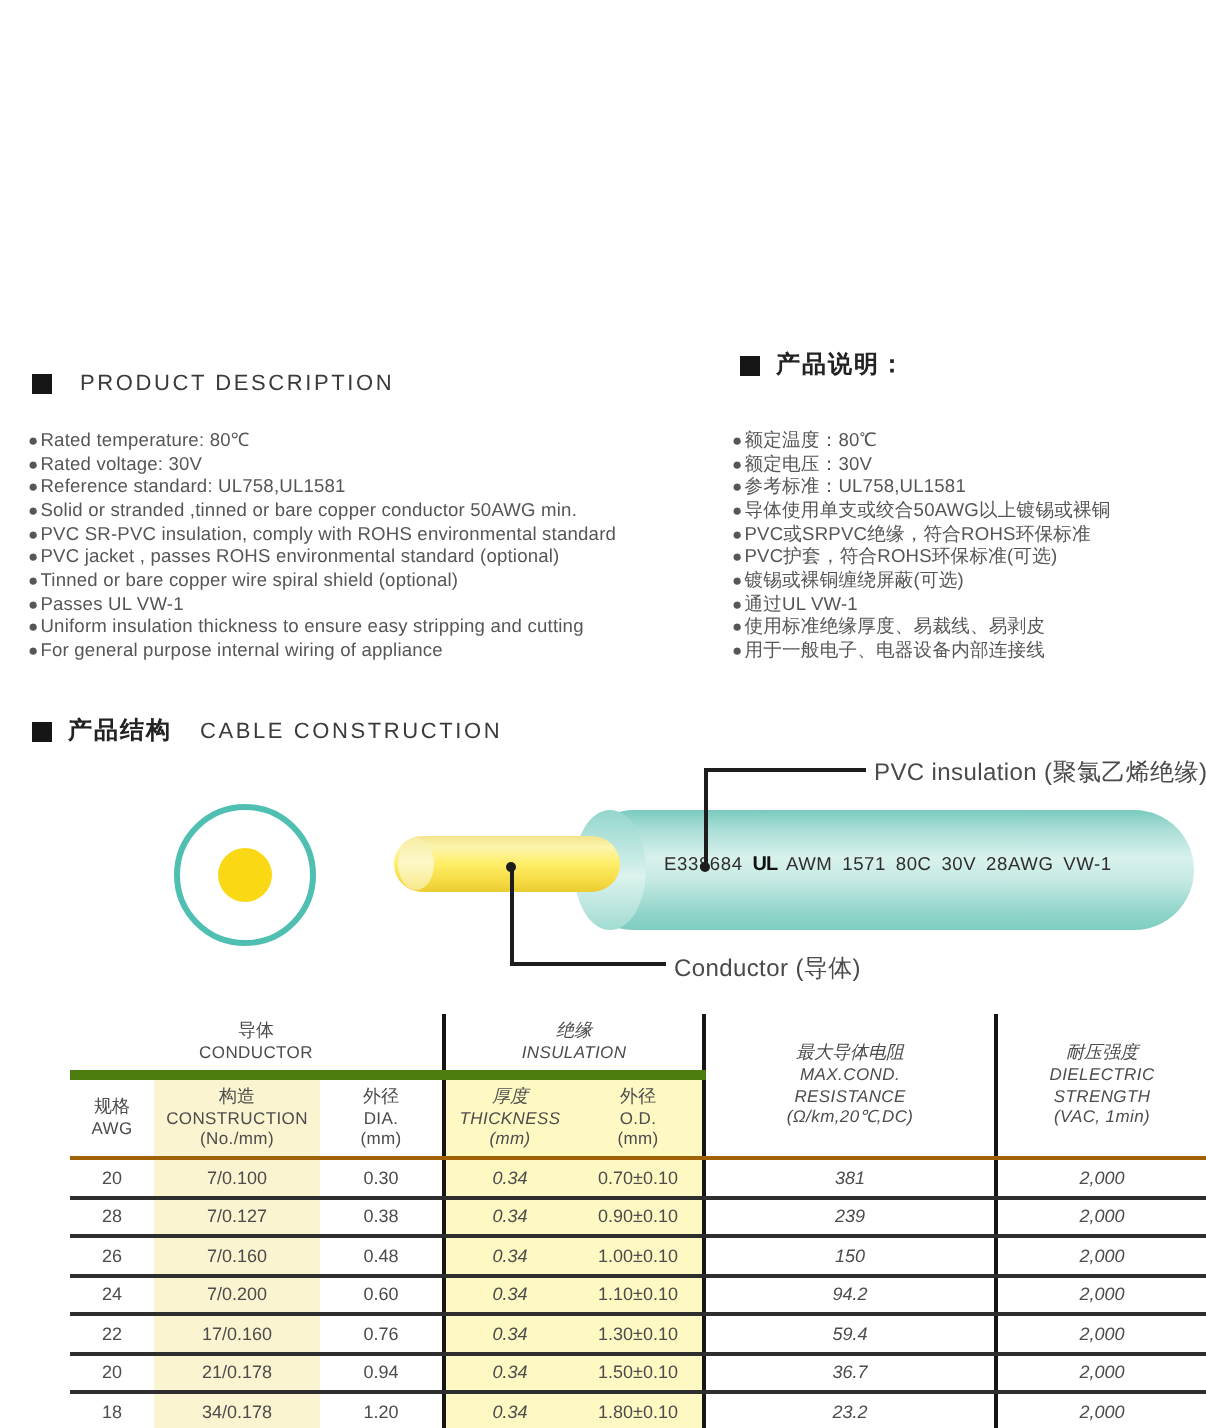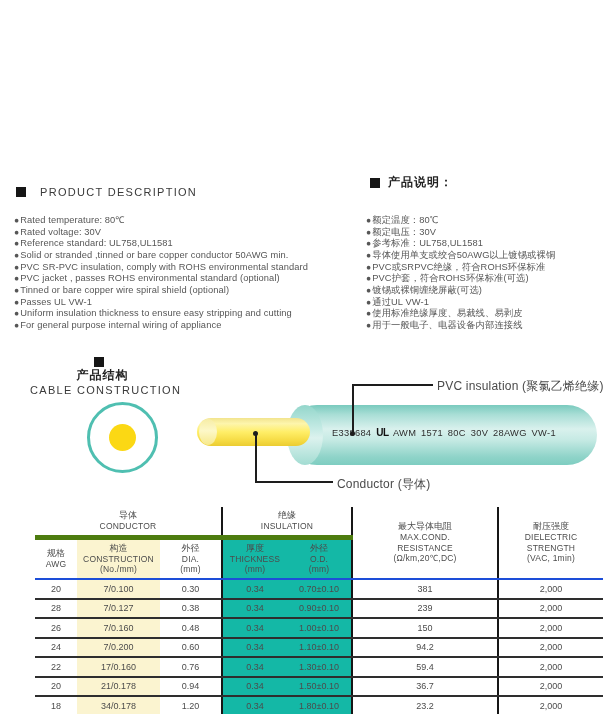--- a/index.html
+++ b/index.html
@@ -67,25 +67,25 @@
   table.spec td, table.spec th {
     font-weight:normal; text-align:center; vertical-align:middle;
     padding:0; color:#4c4c4c;
   }
   .cn { font-size:9px; line-height:11px; }
   .en { font-size:8.5px; line-height:10.5px; letter-spacing:0.2px; }
   .grp-row td { height:30px; }
   .hdr-row td { height:42px; }
   .data-row td { height:19.5px; font-size:9px; color:#4c4c4c; }
   .u-grp { border-bottom:5px solid #4d7c0f; }     
-  .u-hdr { border-bottom:2px solid #1d4ed8; }     
+  .u-hdr { border-bottom:2px solid #a16207; }     
   .u-row { border-bottom:2px solid #2e2e2e; }     
-  .vline { border-left:2px solid #161616; }       
+  .vline { border-left:2px solid #161616;font-style:italic; }       
   .bg-yellow { background:#fbf4d0; }
-  .bg-blue { background:#14b8a6; }
+  .bg-blue { background:#fef9c3; }
 </style>
 </head>
 <body>
 
 <div id="page">
 
   <div class="sec-head" style="left:16px; top:186px;">
     <span class="sq"></span>
     <span class="head-en">PRODUCT DESCRIPTION</span>
   </div>
@@ -114,21 +114,21 @@
     <li>参考标准：UL758,UL1581</li>
     <li>导体使用单支或绞合50AWG以上镀锡或裸铜</li>
     <li>PVC或SRPVC绝缘，符合ROHS环保标准</li>
     <li>PVC护套，符合ROHS环保标准(可选)</li>
     <li>镀锡或裸铜缠绕屏蔽(可选)</li>
     <li>通过UL VW-1</li>
     <li>使用标准绝缘厚度、易裁线、易剥皮</li>
     <li>用于一般电子、电器设备内部连接线</li>
   </ul>
 
-  <div class="sec-head" style="left:16px; top:357px;flex-direction:column;">
+  <div class="sec-head" style="left:16px; top:357px;">
     <span class="sq"></span>
     <span class="head-cn">产品结构</span>
     <span class="head-en2">CABLE CONSTRUCTION</span>
   </div>
 
   <div class="abs cross-outer">
     <div class="cross-core"></div>
   </div>
 
   <div class="abs cable-body"></div>

